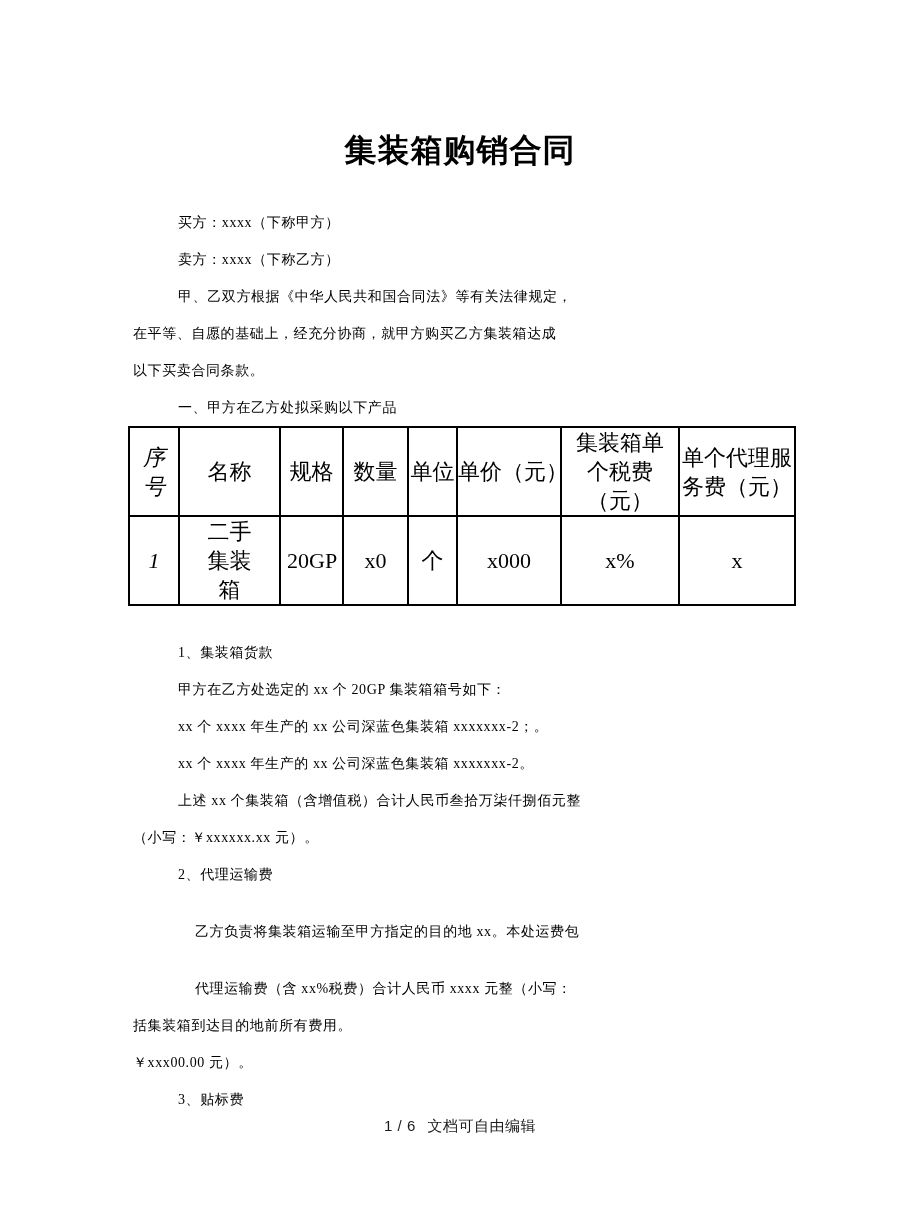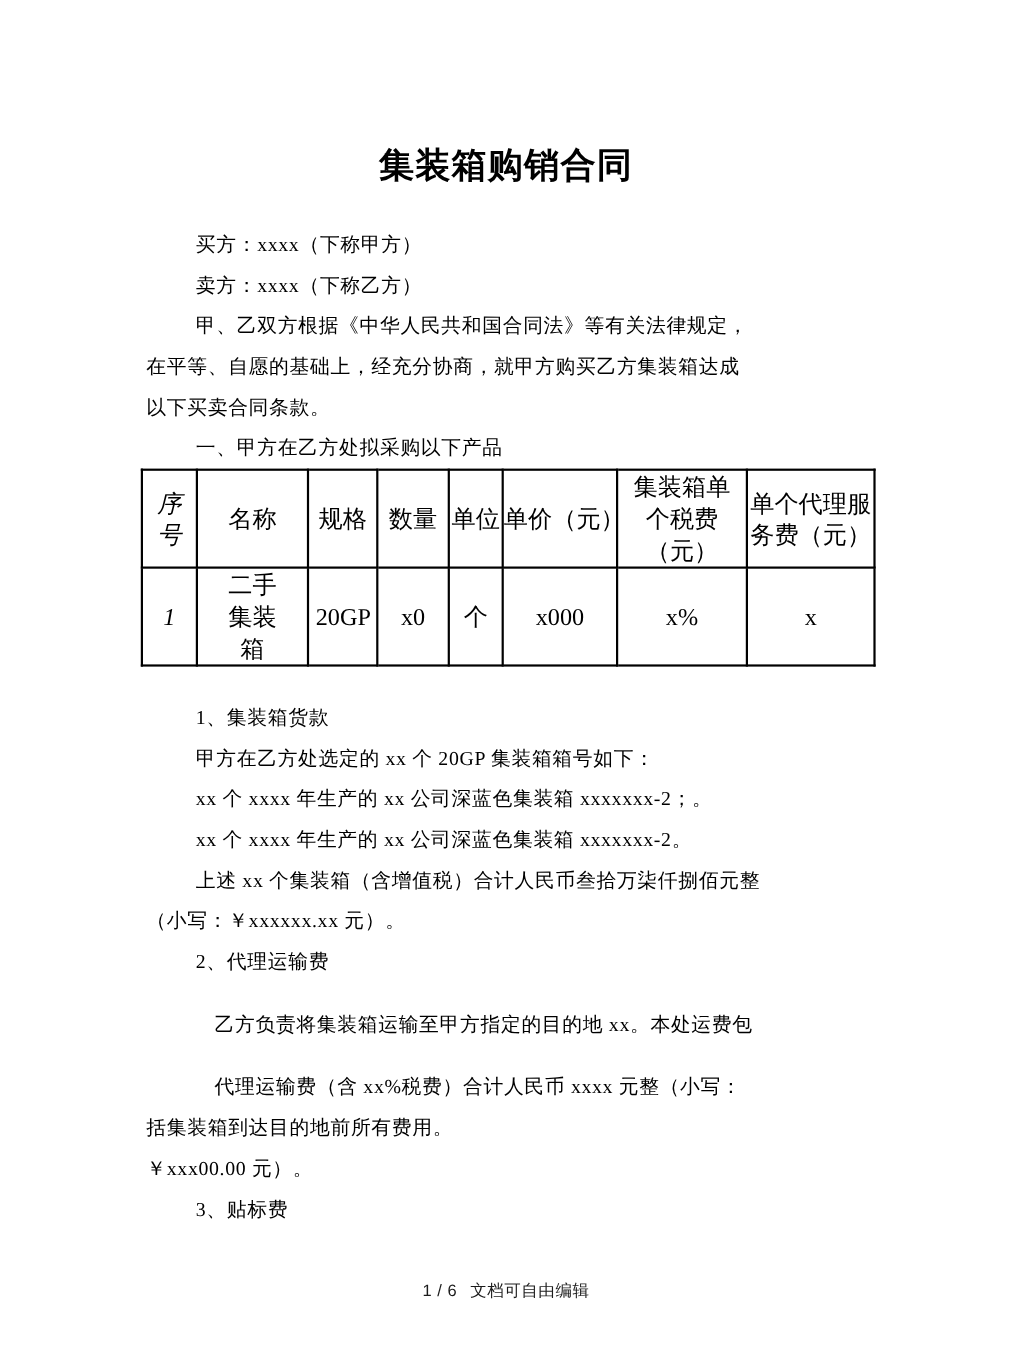--- a/index.html
+++ b/index.html
@@ -29,21 +29,21 @@
     font-size: 32px;
     font-weight: bold;
     font-family: "Liberation Sans", "DejaVu Sans", sans-serif;
     letter-spacing: 1px;
   }
   .content {
     padding: 0 130px 0 133px;
     margin-top: 34px;
   }
   .doc-line {
-    font-size: 18px;
+    font-size: 14px;
     line-height: 37px;
     letter-spacing: 0.6px;
     white-space: nowrap;
   }
   .ind-0 { padding-left: 0; }
   .ind-1 { padding-left: 45px; }
   .ind-2 { padding-left: 62px; margin-top: 20px; }
 
   table.product-table {
     border-collapse: collapse;
@@ -84,21 +84,20 @@
   .footer {
     position: absolute;
     top: 1117px;
     left: 0;
     width: 100%;
     text-align: center;
     font-family: "Liberation Sans", "DejaVu Sans", sans-serif;
     font-size: 15px;
     color: #1b1b1b;
     letter-spacing: 0.5px;
-    margin-top: 47px;
   }
   .footer .note { margin-left: 7px; }
 </style>
 </head>
 <body>
 
 <div class="page">
 
   <h1 class="doc-title">集装箱购销合同</h1>
 

